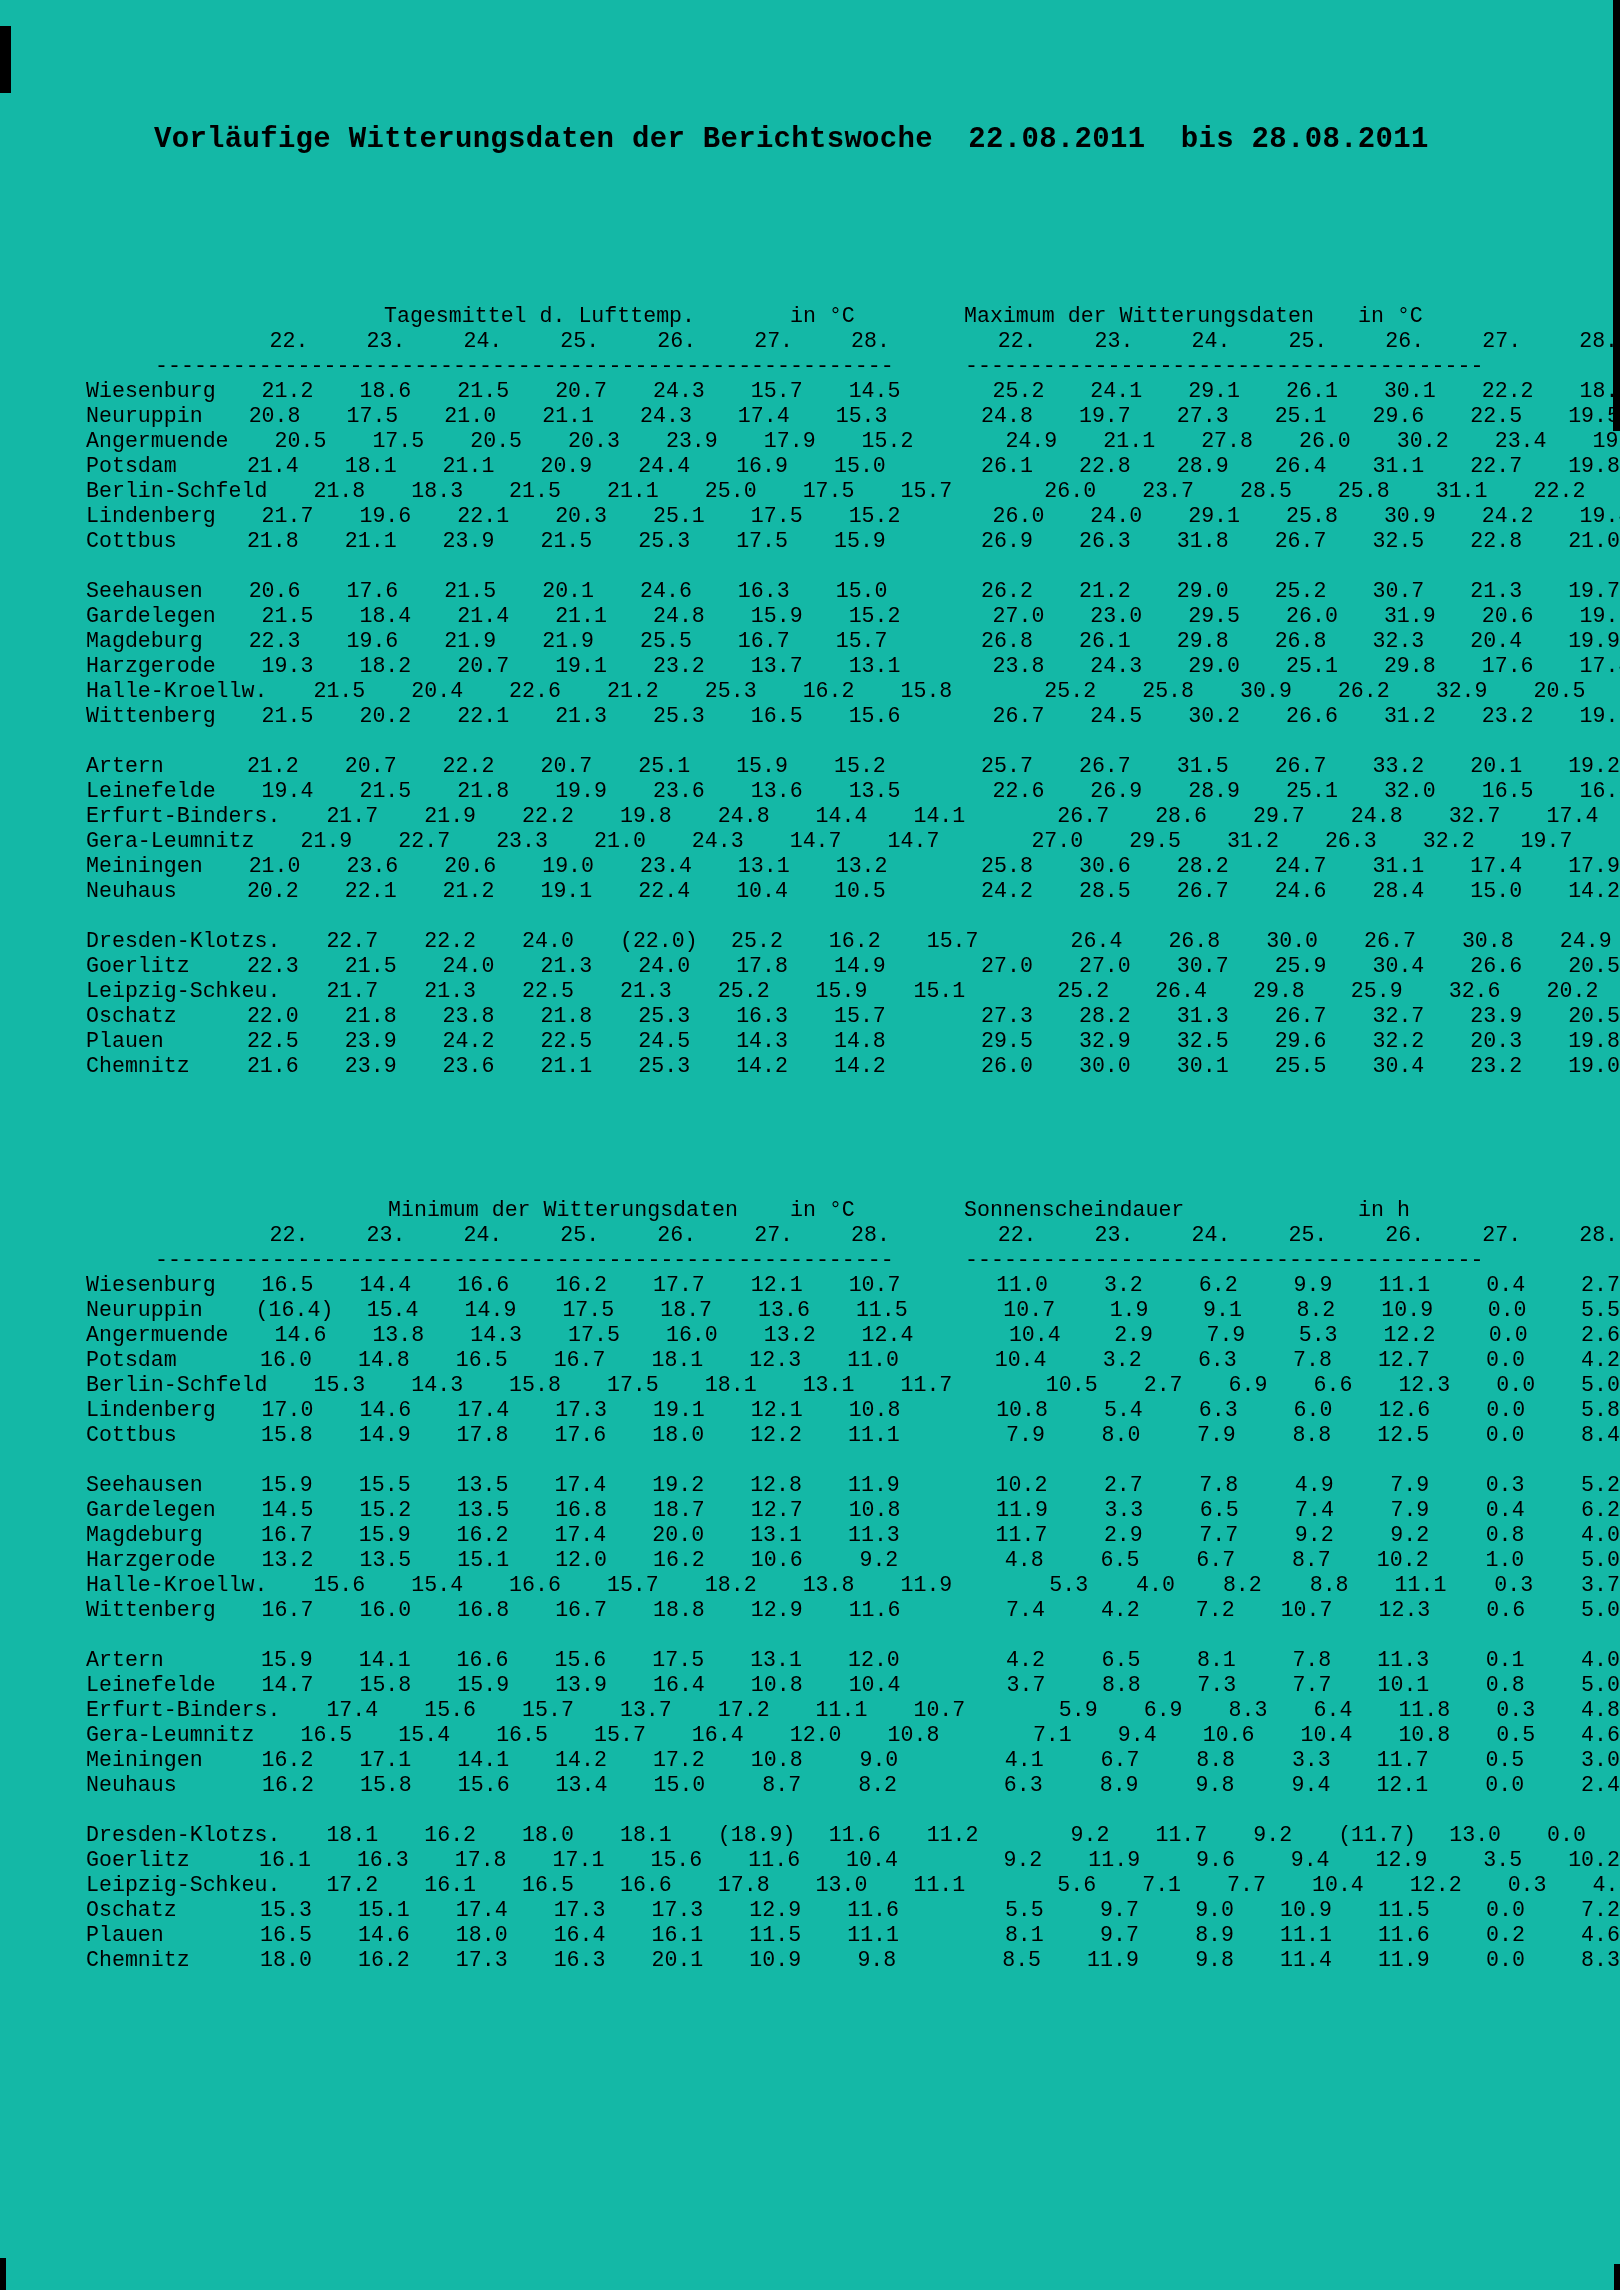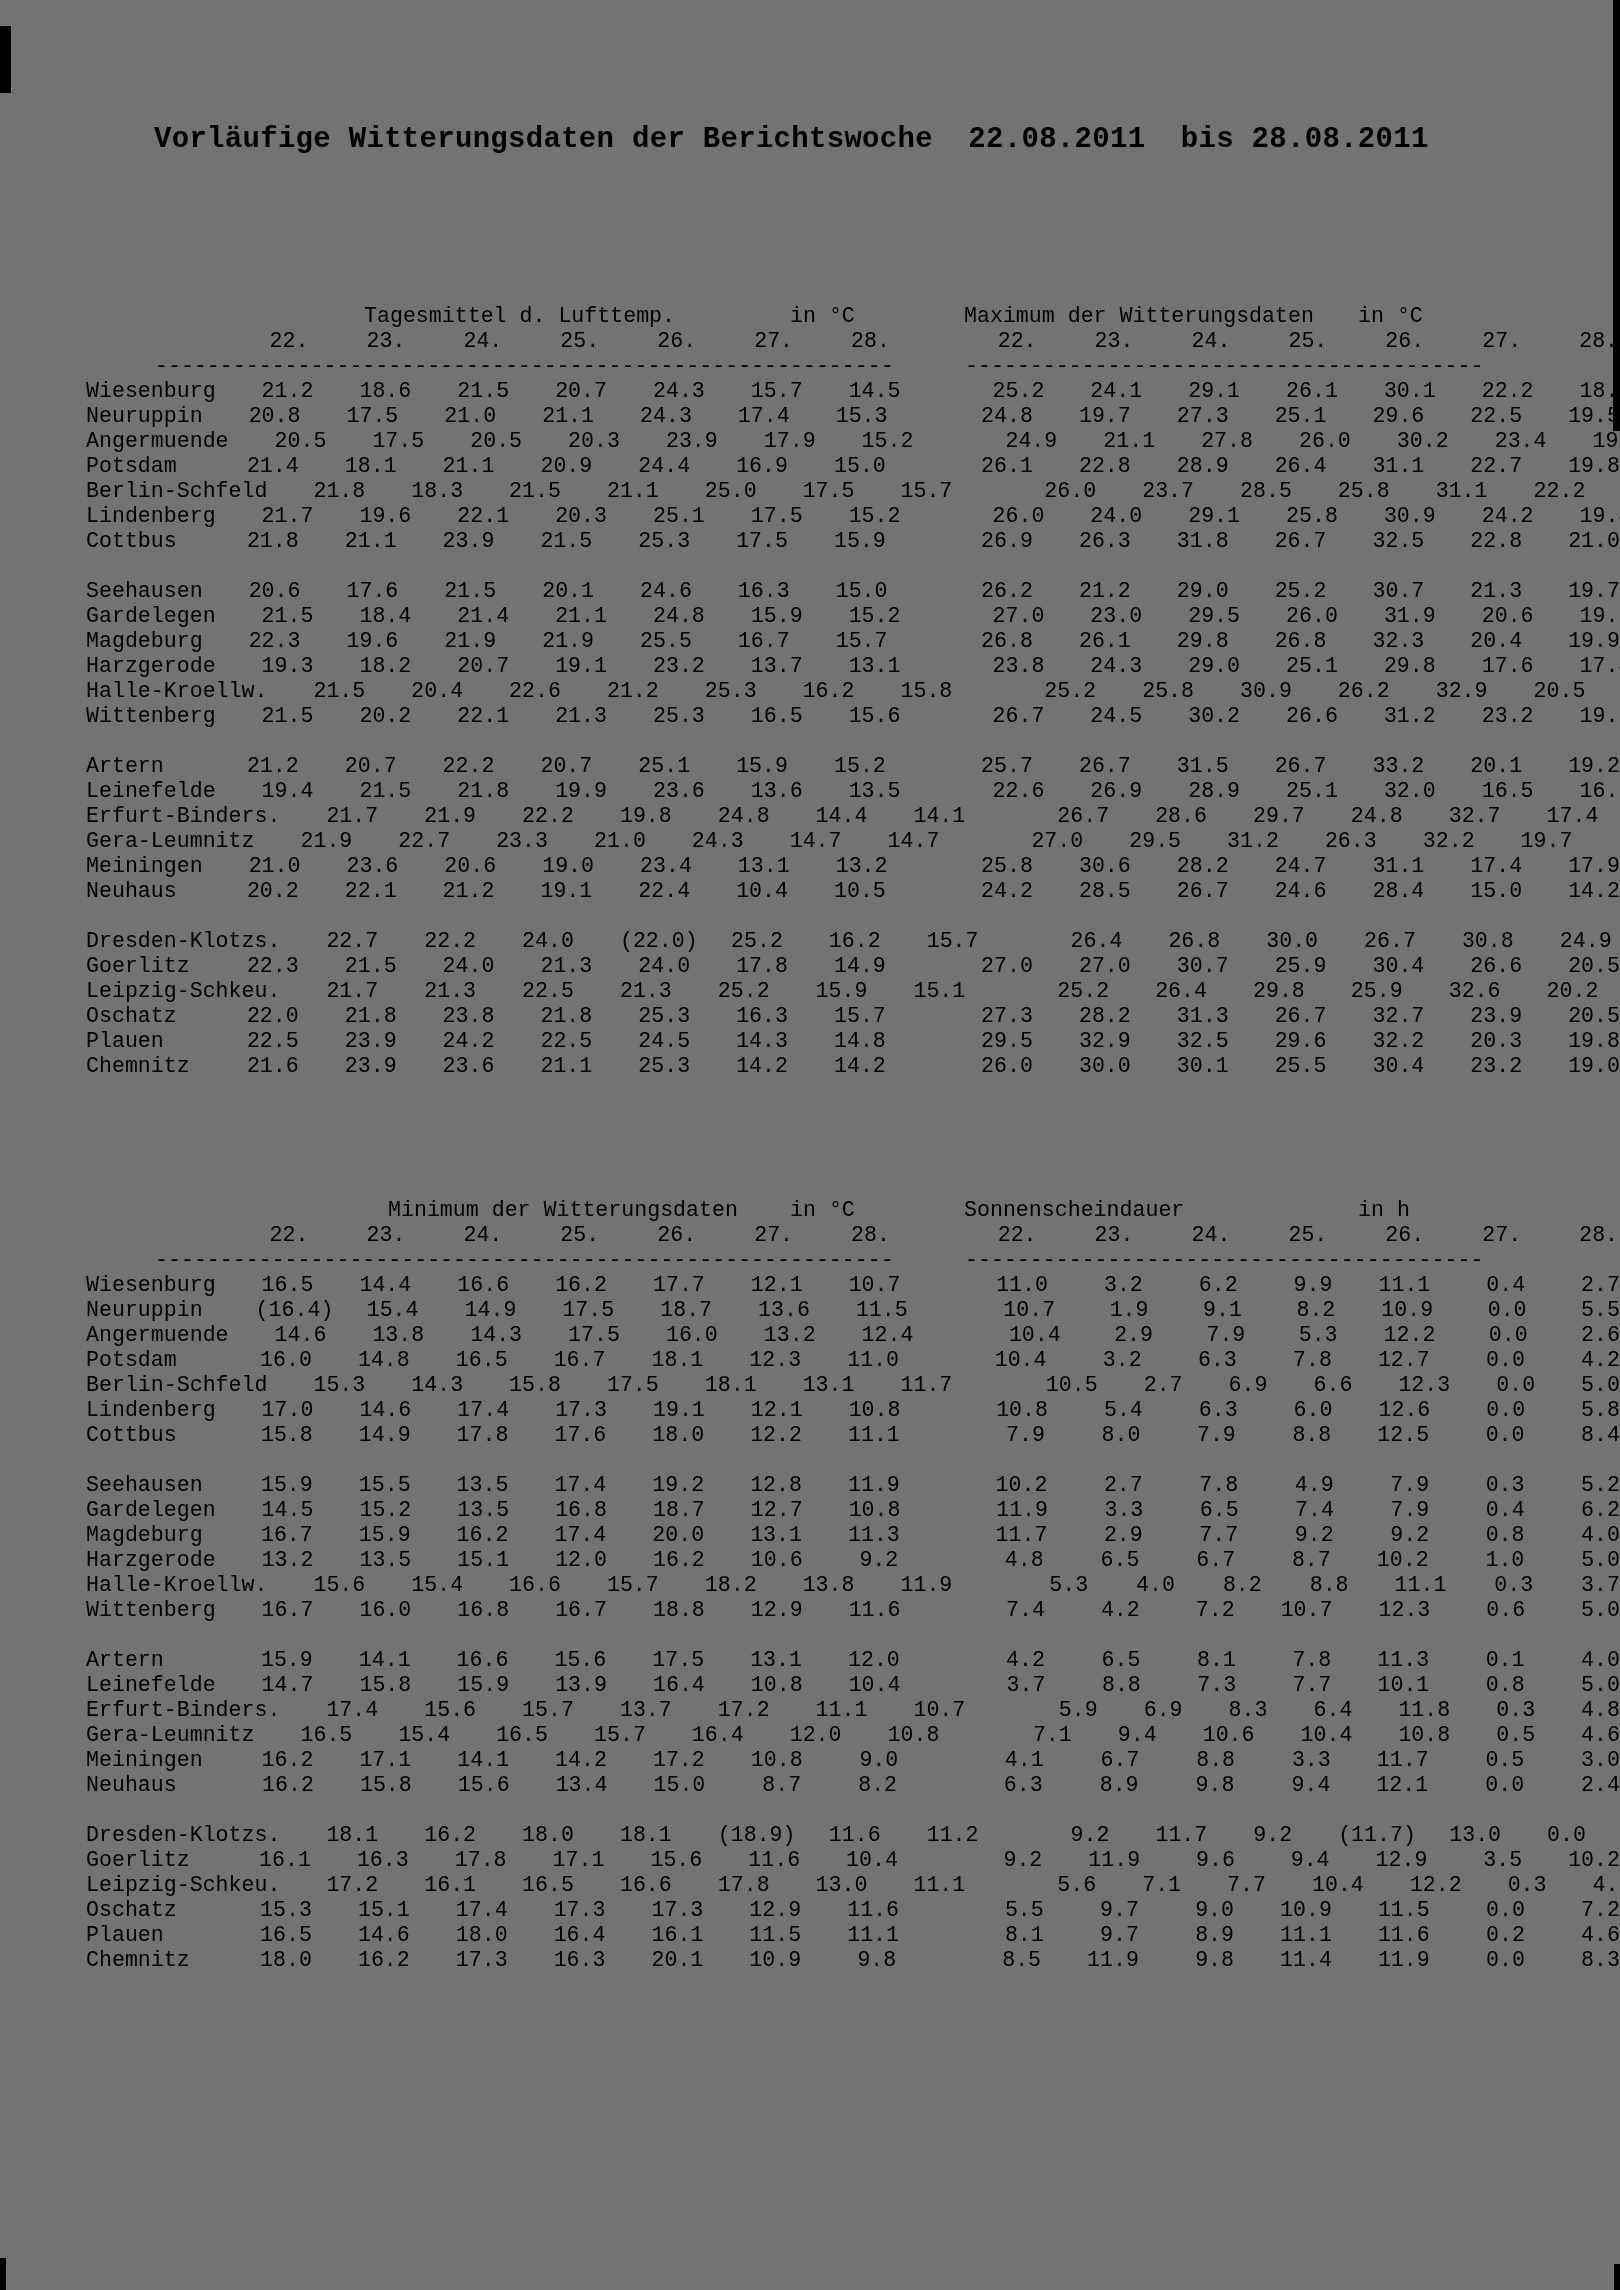--- a/index.html
+++ b/index.html
@@ -1,17 +1,17 @@
 <!DOCTYPE html>
 <html><head>
 <meta charset="utf-8">
 <style>
   html,body { margin:0; padding:0; background:#e8e8e8; }
   .page {
-    position:relative; width:1620px; height:2291px; background:#737373;
+    position:relative; width:1620px; height:2291px; background:#14b8a6;
     font-family:"Liberation Mono","DejaVu Sans Mono",monospace; color:#000;
     overflow:hidden; margin:0 auto;
   }
   .title {
     position:absolute; left:154px; top:123px;
     font-size:29px; font-weight:bold; letter-spacing:0.3px; white-space:pre;
   }
   .wtable { position:absolute; left:0; width:1620px; }
   .line { position:relative; height:25px; line-height:25px; font-size:21.6px; white-space:pre; }
   .row  { display:flex; padding-left:86px;gap:46px; }
@@ -33,21 +33,21 @@
 
 <div class="page">
   <div class="artifact art-tl"></div>
   <div class="artifact art-r1"></div>
   <div class="artifact art-bl"></div>
   <div class="artifact art-br"></div>
 
   <div class="title">Vorläufige Witterungsdaten der Berichtswoche  22.08.2011  bis 28.08.2011</div>
 
   <div class="wtable" id="wtable-0" style="top:304px">
-      <div class="line"><span class="abs" style="left: 364px;">Tagesmittel d. Lufttemp.</span><span class="abs" style="left: 790px;">in °C</span><span class="abs" style="left: 964px;">Maximum der Witterungsdaten</span><span class="abs" style="left: 1358px;">in °C</span></div>
+      <div class="line"><span class="abs" style="left: 384px;">Tagesmittel d. Lufttemp.</span><span class="abs" style="left: 790px;">in °C</span><span class="abs" style="left: 964px;">Maximum der Witterungsdaten</span><span class="abs" style="left: 1358px;">in °C</span></div>
       <div class="line row"><div class="station"></div><div class="cell day">22.</div><div class="cell day">23.</div><div class="cell day">24.</div><div class="cell day">25.</div><div class="cell day">26.</div><div class="cell day">27.</div><div class="cell day">28.</div><div class="gap"></div><div class="cell day">22.</div><div class="cell day">23.</div><div class="cell day">24.</div><div class="cell day">25.</div><div class="cell day">26.</div><div class="cell day">27.</div><div class="cell day">28.</div></div>
       <div class="line"><span class="abs" style="left: 155px;">---------------------------------------------------------</span><span class="abs" style="left: 965px;">----------------------------------------</span></div>
       <div class="line row"><div class="station">Wiesenburg</div><div class="cell">21.2</div><div class="cell">18.6</div><div class="cell">21.5</div><div class="cell">20.7</div><div class="cell">24.3</div><div class="cell">15.7</div><div class="cell">14.5</div><div class="gap"></div><div class="cell">25.2</div><div class="cell">24.1</div><div class="cell">29.1</div><div class="cell">26.1</div><div class="cell">30.1</div><div class="cell">22.2</div><div class="cell">18.6</div></div>
       <div class="line row"><div class="station">Neuruppin</div><div class="cell">20.8</div><div class="cell">17.5</div><div class="cell">21.0</div><div class="cell">21.1</div><div class="cell">24.3</div><div class="cell">17.4</div><div class="cell">15.3</div><div class="gap"></div><div class="cell">24.8</div><div class="cell">19.7</div><div class="cell">27.3</div><div class="cell">25.1</div><div class="cell">29.6</div><div class="cell">22.5</div><div class="cell">19.5</div></div>
       <div class="line row"><div class="station">Angermuende</div><div class="cell">20.5</div><div class="cell">17.5</div><div class="cell">20.5</div><div class="cell">20.3</div><div class="cell">23.9</div><div class="cell">17.9</div><div class="cell">15.2</div><div class="gap"></div><div class="cell">24.9</div><div class="cell">21.1</div><div class="cell">27.8</div><div class="cell">26.0</div><div class="cell">30.2</div><div class="cell">23.4</div><div class="cell">19.0</div></div>
       <div class="line row"><div class="station">Potsdam</div><div class="cell">21.4</div><div class="cell">18.1</div><div class="cell">21.1</div><div class="cell">20.9</div><div class="cell">24.4</div><div class="cell">16.9</div><div class="cell">15.0</div><div class="gap"></div><div class="cell">26.1</div><div class="cell">22.8</div><div class="cell">28.9</div><div class="cell">26.4</div><div class="cell">31.1</div><div class="cell">22.7</div><div class="cell">19.8</div></div>
       <div class="line row"><div class="station">Berlin-Schfeld</div><div class="cell">21.8</div><div class="cell">18.3</div><div class="cell">21.5</div><div class="cell">21.1</div><div class="cell">25.0</div><div class="cell">17.5</div><div class="cell">15.7</div><div class="gap"></div><div class="cell">26.0</div><div class="cell">23.7</div><div class="cell">28.5</div><div class="cell">25.8</div><div class="cell">31.1</div><div class="cell">22.2</div><div class="cell">20.4</div></div>
       <div class="line row"><div class="station">Lindenberg</div><div class="cell">21.7</div><div class="cell">19.6</div><div class="cell">22.1</div><div class="cell">20.3</div><div class="cell">25.1</div><div class="cell">17.5</div><div class="cell">15.2</div><div class="gap"></div><div class="cell">26.0</div><div class="cell">24.0</div><div class="cell">29.1</div><div class="cell">25.8</div><div class="cell">30.9</div><div class="cell">24.2</div><div class="cell">19.4</div></div>
       <div class="line row"><div class="station">Cottbus</div><div class="cell">21.8</div><div class="cell">21.1</div><div class="cell">23.9</div><div class="cell">21.5</div><div class="cell">25.3</div><div class="cell">17.5</div><div class="cell">15.9</div><div class="gap"></div><div class="cell">26.9</div><div class="cell">26.3</div><div class="cell">31.8</div><div class="cell">26.7</div><div class="cell">32.5</div><div class="cell">22.8</div><div class="cell">21.0</div></div>
       <div class="spacer"></div>

